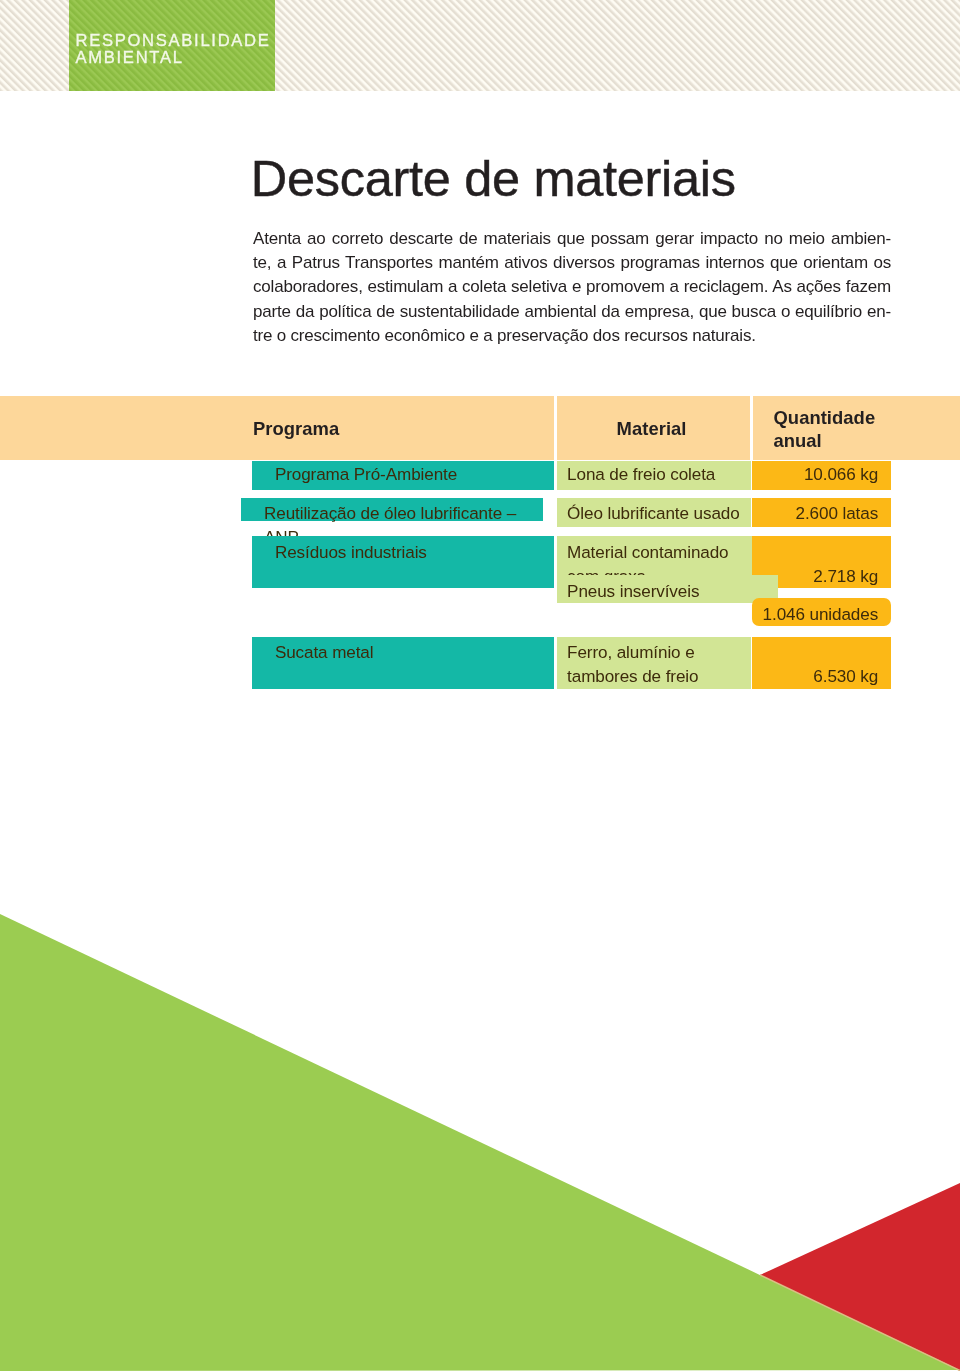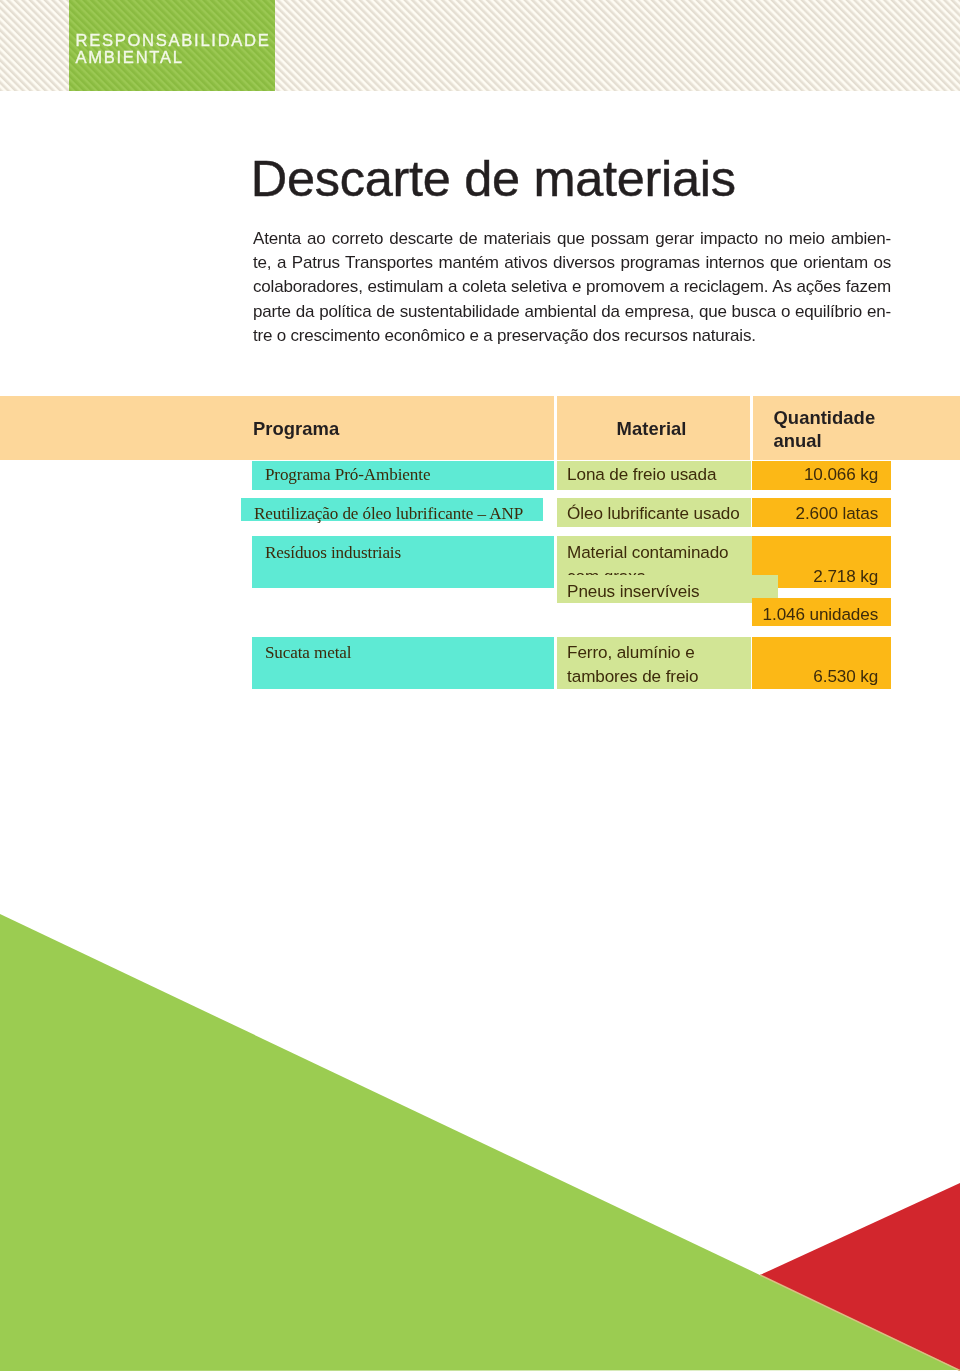--- a/index.html
+++ b/index.html
@@ -41,21 +41,21 @@
 
   
   .thead{position:absolute;left:0;top:396px;width:960px;height:63.5px;background:#fdd79a;}
   .thead .divider{position:absolute;top:0;width:2.6px;height:63.5px;background:#ffffff;}
   .th{position:absolute;font-weight:700;color:#231f20;font-size:18.4px;line-height:22.5px;
       letter-spacing:0.05px;white-space:pre-line;}
 
   .tbl{position:absolute;left:0;top:0;width:960px;height:1371px;}
   .cell{position:absolute;color:#3d2b0b;font-size:17.1px;letter-spacing:-0.1px;
         line-height:24px;box-sizing:border-box;white-space:pre-line;}
-  .c-prog{background:#5eead4;padding-left:13px;font-family:Liberation Serif, serif;}
+  .c-prog{background:#14b8a6;padding-left:23px;}
   .c-mat{background:#d2e595;padding-left:10.4px;}
   .c-qty{background:#fcb816;padding-right:13.2px;text-align:right;}
 
   
   .shapes{position:absolute;left:0;top:880px;width:960px;height:491px;overflow:hidden;}
 </style>
 </head>
 <body>
 
 <div class="page">
@@ -85,31 +85,31 @@
   <div class="th" style="left:554.3px;top:417.8px;width:194.5px;text-align:center">Material</div>
   <div class="th" style="left:773.5px;top:407px;width:115px">Quantidade anual</div>
 
   <div class="tbl">
     <div class="row" style="top:461.1px;height:28.7px"></div>
     <div class="row" style="top:498.4px;height:29.0px"></div>
     <div class="row" style="top:536.0px;height:52.0px"></div>
     <div class="row" style="top:597.8px;height:28.2px"></div>
     <div class="row" style="top:636.5px;height:52.5px"></div>
   <div class="cell c-prog" style="left: 251.9px; width: 301.9px; top: 461.1px; height: 28.7px; padding-top: 1.6px;">Programa Pró-Ambiente</div>
-      <div class="cell c-mat" style="left: 556.7px; width: 194.5px; top: 461.1px; height: 28.7px; padding-top: 1.6px;">Lona de freio usada</div>
+      <div class="cell c-mat" style="left: 556.7px; width: 194.5px; top: 461.1px; height: 28.7px; padding-top: 1.6px;">Lona de freio coleta</div>
       <div class="cell c-qty" style="left: 752px; width: 139.3px; top: 461.1px; height: 28.7px; padding-top: 1.6px;">10.066 kg</div>
       <div class="cell c-prog" style="left: 241px; width: 301.9px; top: 498.4px; height: 23px; padding-top: 3.2px;">Reutilização de óleo lubrificante – ANP</div>
       <div class="cell c-mat" style="left: 556.7px; width: 194.5px; top: 498.4px; height: 29px; padding-top: 3.2px;">Óleo lubrificante usado</div>
       <div class="cell c-qty" style="left: 752px; width: 139.3px; top: 498.4px; height: 29px; padding-top: 3.2px;">2.600 latas</div>
       <div class="cell c-prog" style="left: 251.9px; width: 301.9px; top: 536px; height: 52px; padding-top: 4.5px;">Resíduos industriais</div>
       <div class="cell c-mat" style="left: 556.7px; width: 230px; top: 536px; height: 52px; padding-top: 4.5px;">Material contaminado
 com graxa</div>
       <div class="cell c-qty" style="left: 752px; width: 139.3px; top: 536px; height: 52px; padding-top: 28.5px;">2.718 kg</div>
       <div class="cell c-mat" style="left: 556.7px; width: 221px; top: 575px; height: 28.2px; padding-top: 5.1px;">Pneus inservíveis</div>
-      <div class="cell c-qty" style="left: 752px; width: 139.3px; top: 597.8px; height: 28.2px; padding-top: 5.1px;">1.046 unidades</div>
+      <div class="cell c-qty" style="left: 752px; width: 139.3px; top: 597.8px; height: 28.2px; padding-top: 5.1px; border-radius: 7px;">1.046 unidades</div>
       <div class="cell c-prog" style="left: 251.9px; width: 301.9px; top: 636.5px; height: 52.5px; padding-top: 4.9px;">Sucata metal</div>
       <div class="cell c-mat" style="left: 556.7px; width: 194.5px; top: 636.5px; height: 52.5px; padding-top: 4.9px;">Ferro, alumínio e
 tambores de freio</div>
       <div class="cell c-qty" style="left: 752px; width: 139.3px; top: 636.5px; height: 52.5px; padding-top: 28.9px;">6.530 kg</div>
     </div>
 
   <svg class="shapes" viewBox="0 0 960 491" width="960" height="491">
     <polygon points="760,395 960,303 960,491" fill="#D2262D"></polygon>
     <polygon points="0,34 960,490 0,491" fill="#9BCC51"></polygon>
     <line x1="760" y1="395" x2="960" y2="490.5" stroke="#DBBE84" stroke-width="1.5"></line>

